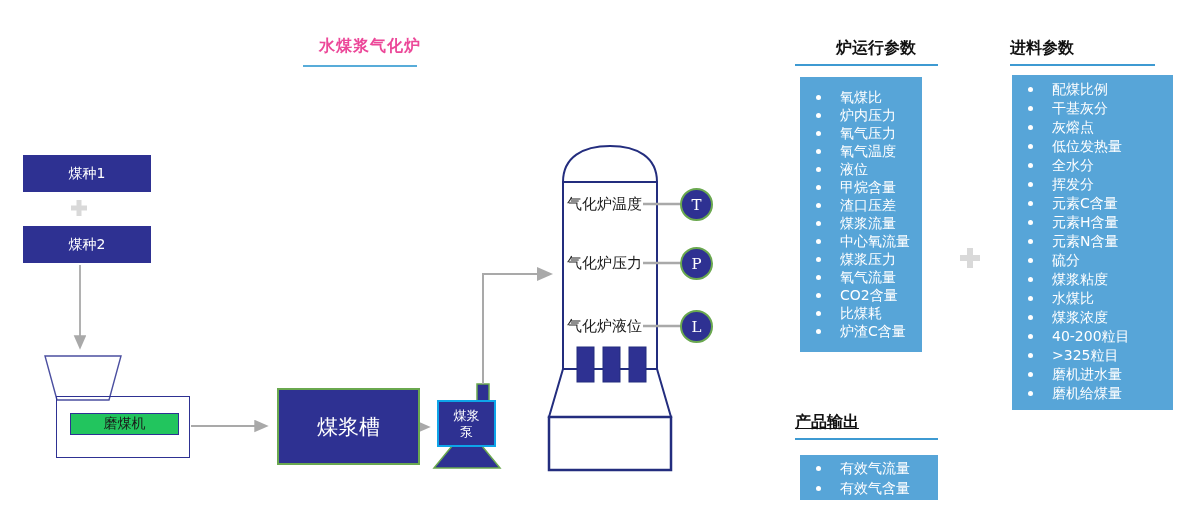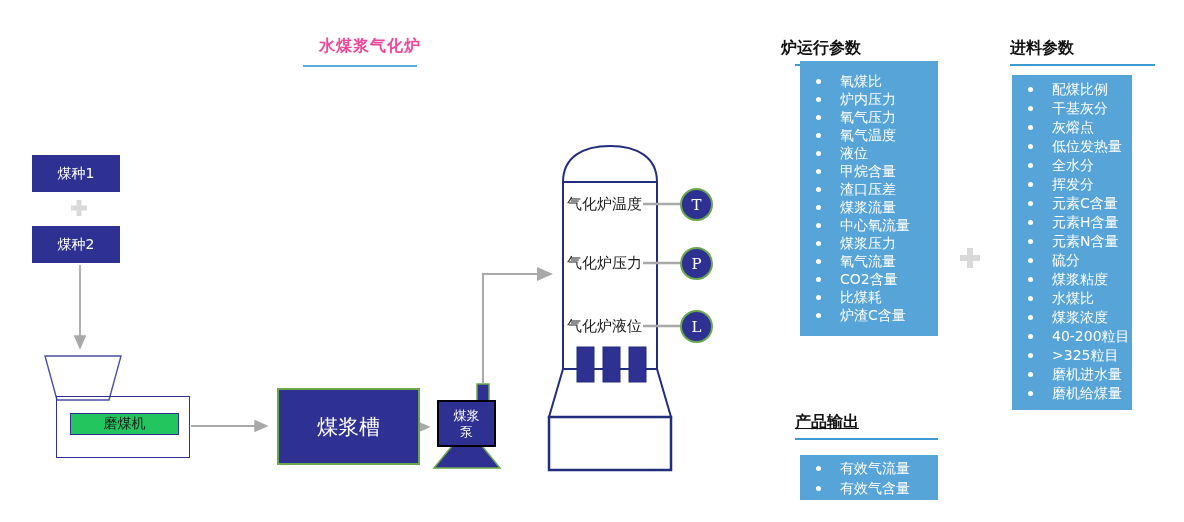--- a/index.html
+++ b/index.html
@@ -11,26 +11,26 @@
   .abs { position:absolute; z-index:1; }
 
   
   .diagram-title { left:280px; top:36px; width:180px; text-align:center;
     font-size:16px; font-weight:bold; color:#ec4899; letter-spacing:1px; }
   .title-underline { left:303px; top:65px; width:114px; height:2px; background:#58acd9; }
 
   
   .navy-box { background:#2e3192; color:#ffffff; display:flex; align-items:center;
     justify-content:center; font-size:14px; }
-  .coal-box { left:32px; top:155px; width:88px; height:37px; }
+  .coal-box { left:23px; top:155px; width:128px; height:37px; }
   .coal-box.second { top:226px; }
   .tank-box { left:277px; top:388px; width:143px; height:77px; font-size:21px;
     border:2px solid #6aa84f; box-sizing:border-box;text-align:right; }
   .pump-box { left:437px; top:400px; width:59px; height:47px; font-size:13px;
-    border:2px solid #000000; box-sizing:border-box; flex-direction:column; line-height:16px; }
+    border:2px solid #0ea5e9; box-sizing:border-box; flex-direction:column; line-height:16px; }
 
   
   .plus { width:16px; height:16px; }
   .plus::before { content:''; position:absolute; left:0; top:50%; transform:translateY(-50%);
     width:100%; height:5px; background:#d9d9d9; }
   .plus::after  { content:''; position:absolute; top:0; left:50%; transform:translateX(-50%);
     width:5px; height:100%; background:#d9d9d9; }
   .plus-coal { left:71px; top:200px; }
   .plus-panels { left:960px; top:248px; width:20px; height:20px; }
   .plus-panels::before { height:6px; } .plus-panels::after { width:6px; }
@@ -52,23 +52,23 @@
 
   
   .panel-header { font-size:16px; font-weight:bold; color:#111; white-space:nowrap; }
   .panel-underline { height:2px; background:#3e9ad2; }
   .panel-box { background:#57a5d8; box-sizing:border-box; }
   .panel-box ul { list-style:none; margin:0; padding:0; }
   .panel-box li { position:relative; padding-left:40px; color:#ffffff; font-size:14px;
     white-space:nowrap; }
   .panel-box li::before { content:''; position:absolute; left:16px; top:50%;
     margin-top:-2.5px; width:5px; height:5px; border-radius:50%; background:#ffffff; }
-  .furnace-box { left:800px; top:61px; width:138px; height:275px; padding-top:11px; }
+  .furnace-box { left:800px; top:77px; width:122px; height:275px; padding-top:11px; }
   .furnace-box li { line-height:18px; }
-  .feed-box { left:1012px; top:75px; width:120px; height:335px; padding-top:5px; }
+  .feed-box { left:1012px; top:75px; width:161px; height:335px; padding-top:5px; }
   .feed-box li { line-height:19px; }
   .product-box { left:800px; top:455px; width:138px; height:45px; padding-top:3px; }
   .product-box li { line-height:20px; }
 </style>
 </head>
 <body>
 
 <div id="canvas">
 
   <svg id="shapes" width="1184" height="522" viewBox="0 0 1184 522">
@@ -127,21 +127,21 @@
 
   <div class="abs sensor-label" style="top:194px;">气化炉温度</div>
   <div class="abs sensor-circle" style="top:188px;">T</div>
 
   <div class="abs sensor-label" style="top:253px;">气化炉压力</div>
   <div class="abs sensor-circle" style="top:247px;">P</div>
 
   <div class="abs sensor-label" style="top:316px;">气化炉液位</div>
   <div class="abs sensor-circle" style="top:310px;">L</div>
 
-  <div class="abs panel-header" style="left:781px; top:38px;">炉运行参数</div>
+  <div class="abs panel-header" style="left:836px; top:38px;">炉运行参数</div>
   <div class="abs panel-underline" style="left:795px; top:64px; width:143px;"></div>
   <div class="abs panel-box furnace-box">
     <ul>
         <li>氧煤比</li>
         <li>炉内压力</li>
         <li>氧气压力</li>
         <li>氧气温度</li>
         <li>液位</li>
         <li>甲烷含量</li>
         <li>渣口压差</li>

